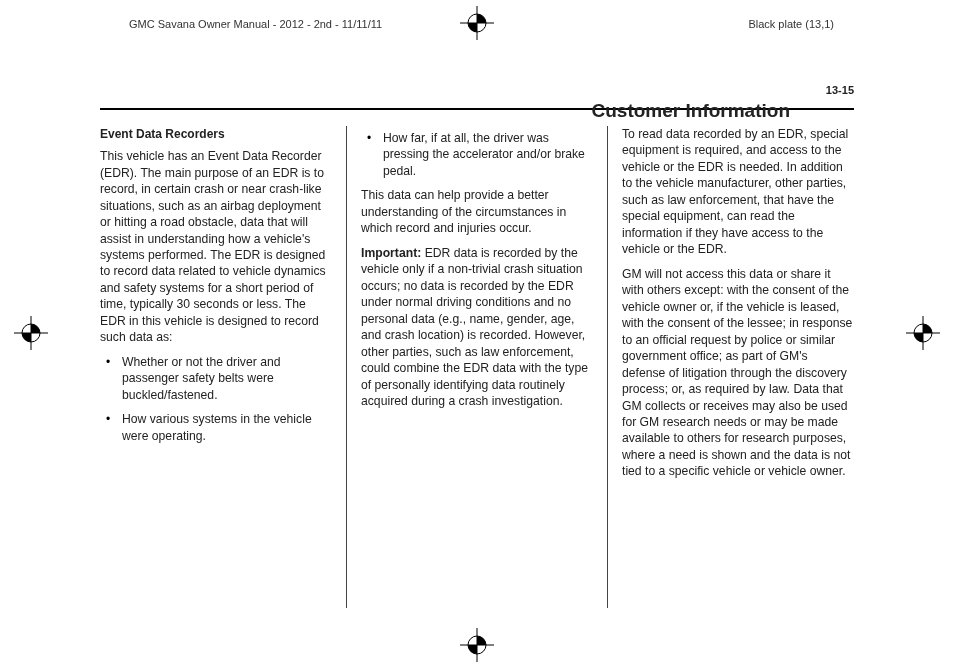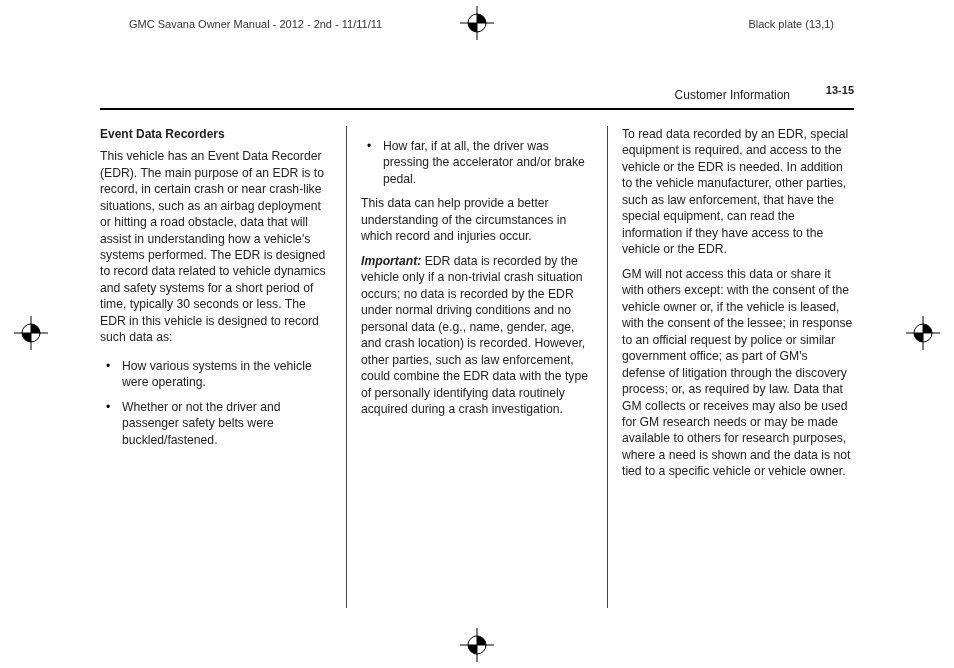--- a/index.html
+++ b/index.html
@@ -14,35 +14,35 @@
   
   .regmark { position: absolute; width: 34px; height: 34px; }
   .regmark svg { width: 34px; height: 34px; display:block; }
   .reg-top    { top: 6px;  left: 460px; }
   .reg-bottom { bottom: 6px; left: 460px; }
   .reg-left   { top: 316px; left: 14px; }
   .reg-right  { top: 316px; right: 14px; }
 
   
   .runhead { position: absolute; top: 84px; left: 100px; right: 100px; border-bottom: 2px solid #000; height: 26px; }
-  .runhead-title { position: absolute; right: 64px; top: 4px; font-weight: normal; font-size: 12px; }
+  .runhead-title { position: absolute; right: 64px; top: 16px; font-weight: bold; font-size: 19px; }
   .runhead-page  { position: absolute; right: 0;   top: 0; font-weight: bold; font-size: 11px; }
 
   
   .cols { position: absolute; top: 126px; left: 100px; right: 100px; bottom: 60px; display: flex; }
   .col  { flex: 1 1 0; padding-right: 14px; font-size: 12.2px; line-height: 1.35; text-align: left; }
   .col + .col { border-left: 1px solid #444; padding-left: 14px; }
   .col:last-child { padding-right: 0; }
 
   h2.section { font-size: 12px; font-weight: bold; margin-bottom: 6px; }
   p { margin-bottom: 8px; }
-  ul { list-style: none; margin: 12px 0 8px 0; padding: 0; }
+  ul { list-style: none; margin: 4px 0 8px 0; padding: 0; }
   li { position: relative; padding-left: 22px; margin-bottom: 8px; }
   li::before { content: "•"; position: absolute; left: 6px; top: 0; font-size: 12px; color:#000; }
-  .important-label { font-style: italic; font-weight: bold; }
+  .important-label { font-weight: bold; }
 </style>
 </head>
 <body>
 
 <div class="page">
 
   <div class="top-strip">
     <span class="top-left">GMC Savana Owner Manual - 2012 - 2nd - 11/11/11</span>
     <span class="top-right">Black plate (13,1)</span>
   </div>
@@ -88,22 +88,22 @@
     <span class="runhead-title">Customer Information</span>
     <span class="runhead-page">13-15</span>
   </div>
 
   <div class="cols">
 
     <div class="col">
       <h2 class="section">Event Data Recorders</h2>
       <p>This vehicle has an Event Data Recorder (EDR). The main purpose of an EDR is to record, in certain crash or near crash-like situations, such as an airbag deployment or hitting a road obstacle, data that will assist in understanding how a vehicle's systems performed. The EDR is designed to record data related to vehicle dynamics and safety systems for a short period of time, typically 30 seconds or less. The EDR in this vehicle is designed to record such data as:</p>
       <ul>
+        <li>Whether or not the driver and passenger safety belts were buckled/fastened.</li>
         <li>How various systems in the vehicle were operating.</li>
-        <li>Whether or not the driver and passenger safety belts were buckled/fastened.</li>
       </ul>
     </div>
 
     <div class="col">
       <ul>
         <li>How far, if at all, the driver was pressing the accelerator and/or brake pedal.</li>
       </ul>
       <p>This data can help provide a better understanding of the circumstances in which record and injuries occur.</p>
       <p>
         <span class="important-label">Important:</span>

